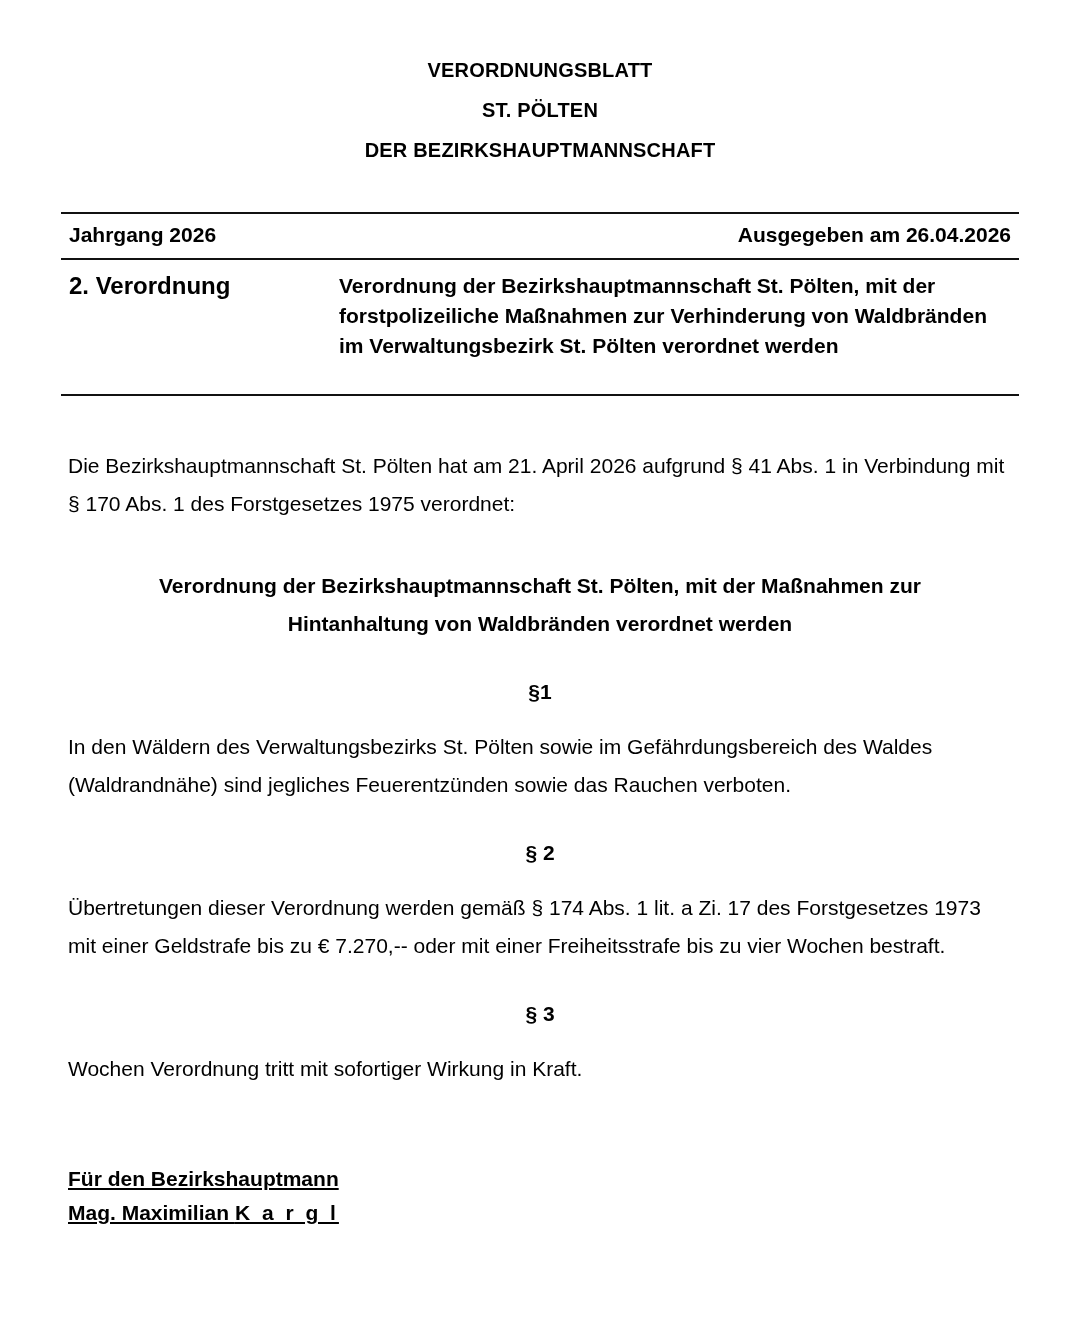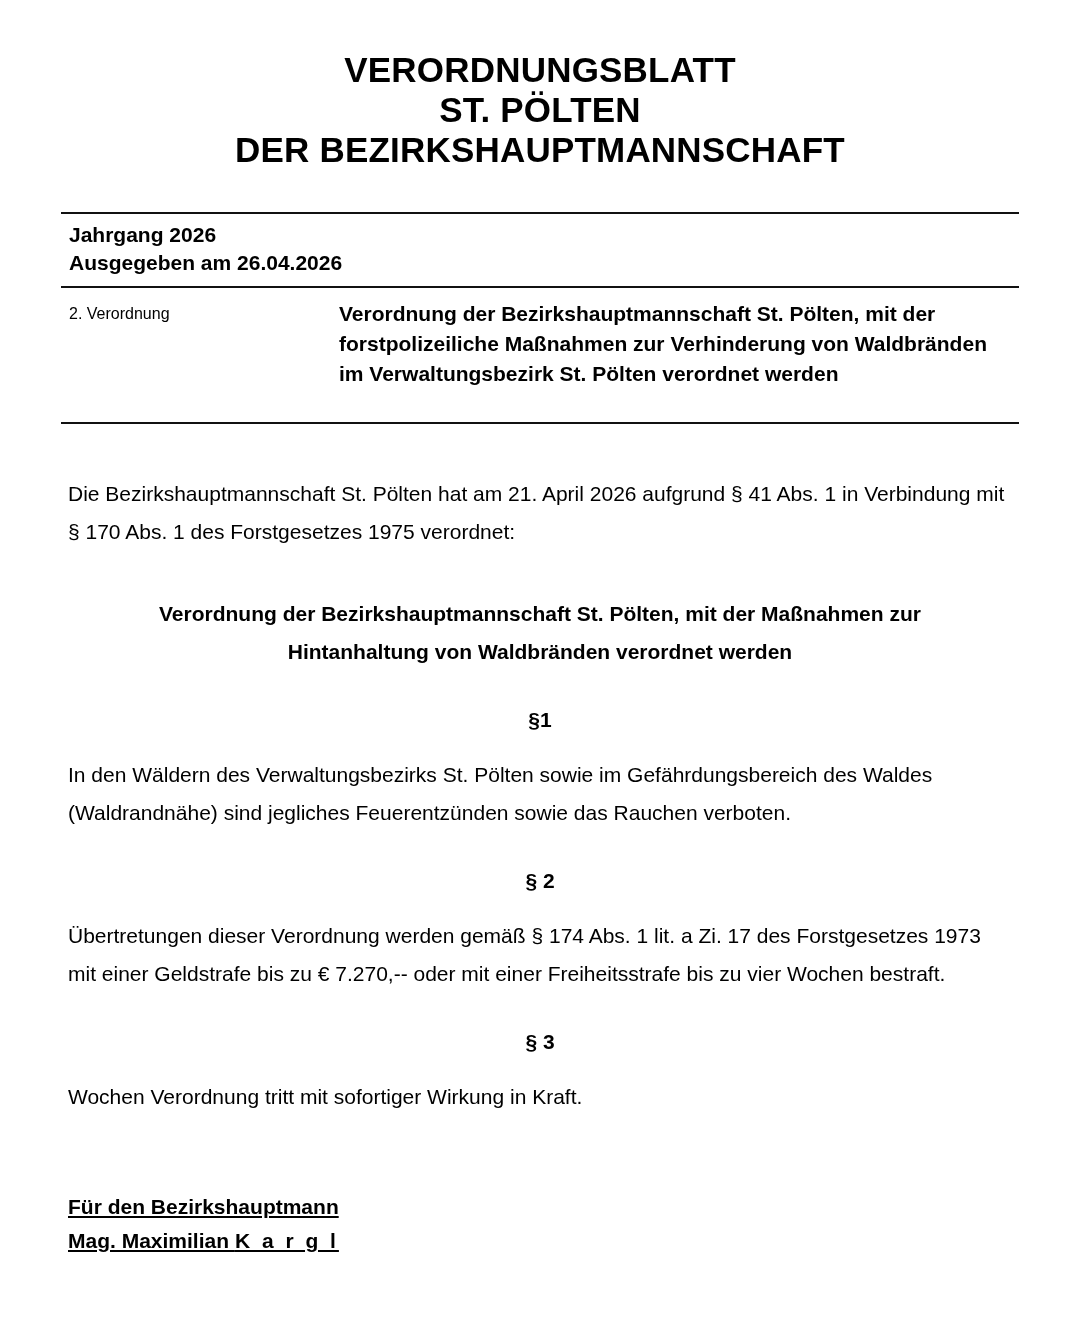--- a/index.html
+++ b/index.html
@@ -24,21 +24,21 @@
     padding: 0;
     overflow: hidden;
   }
 
   
   .masthead {
     padding-top: 50px;
     text-align: center;
   }
   .masthead-line {
-    font-size: 35px;
+    font-size: 20px;
     font-weight: bold;
     line-height: 40px;
     letter-spacing: 0.2px;
     white-space: nowrap;
   }
 
   
   .rule {
     margin: 0 auto;
     width: 958px;
@@ -51,42 +51,41 @@
 
   
   .issue-row {
     width: 958px;
     margin: 0 auto;
     display: flex;
     justify-content: space-between;
     align-items: baseline;
     padding: 7px 8px 0 8px;
     box-sizing: border-box;
-    flex-direction: column;
   }
   .issue-row .cell {
     font-size: 21px;
     font-weight: bold;
     line-height: 28px;
     white-space: nowrap;
   }
 
   
   .entry-row {
     width: 958px;
     margin: 0 auto;
     display: flex;
     align-items: flex-start;
     padding: 11px 8px 0 8px;
     box-sizing: border-box;
   }
   .entry-number {
     flex: 0 0 270px;
-    font-size: 16px;
-    font-weight: normal;
+    font-size: 24px;
+    font-weight: bold;
     line-height: 30px;
     white-space: nowrap;
   }
   .entry-title {
     flex: 1 1 auto;
     font-size: 21px;
     font-weight: bold;
     line-height: 30px;
     max-width: 660px;
   }

